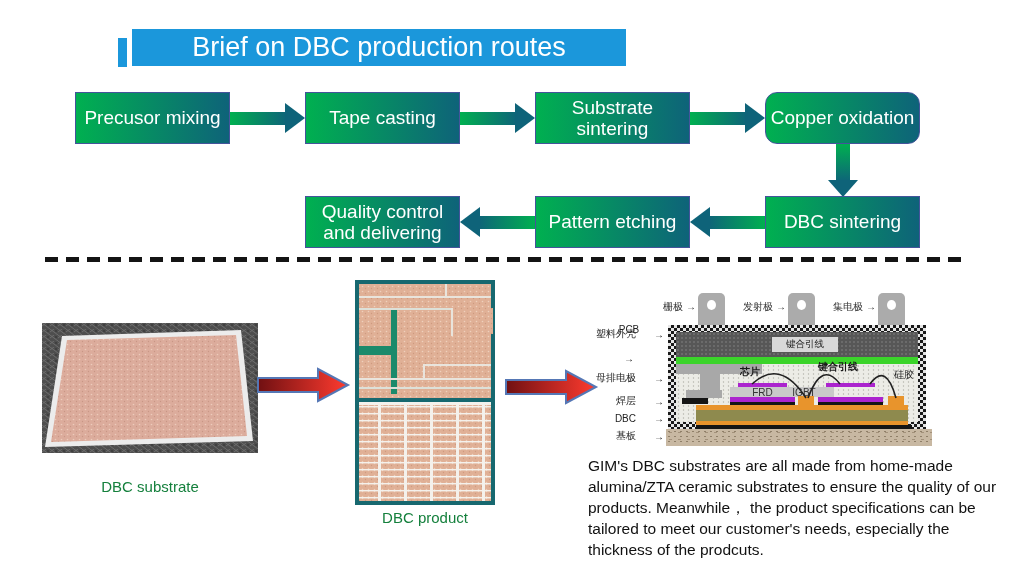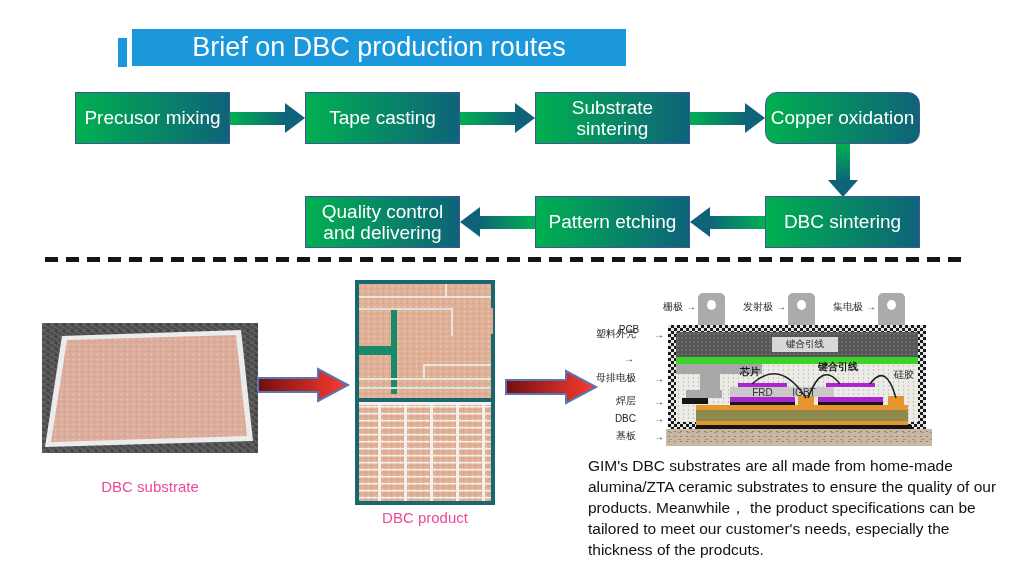--- a/index.html
+++ b/index.html
@@ -31,21 +31,21 @@
   .darrow .shaft{position:absolute;left:8px;top:0;width:14px;height:38px;
         background:linear-gradient(180deg,#00B050,#0E6379);}
   .darrow .head{position:absolute;left:0;top:36px;width:30px;height:17px;background:#0E6379;
         clip-path:polygon(0 0,100% 0,50% 100%);}
 
   
   .divider{position:absolute;left:45px;top:257px;width:920px;height:5px;
         background:repeating-linear-gradient(90deg,#141414 0 13px,transparent 13px 21px);}
 
   
-  .caption{position:absolute;color:#ec4899;font-size:15px;text-align:center;}
+  .caption{position:absolute;color:#15803d;font-size:15px;text-align:center;}
 
   
   .para{position:absolute;left:588px;top:455px;width:430px;color:#111;font-size:15.5px;line-height:21px;}
 
   
   .abs{position:absolute;}
   .tab{position:absolute;top:293px;width:27px;height:34px;background:#ABABAB;border-radius:5px 5px 1px 1px;}
   .tab .hole{position:absolute;left:9px;top:7px;width:9px;height:10px;background:#fff;border-radius:50%;}
   .toplabel{position:absolute;top:300px;height:13px;display:flex;align-items:center;justify-content:flex-end;
         gap:3px;font-size:10px;color:#333;}

